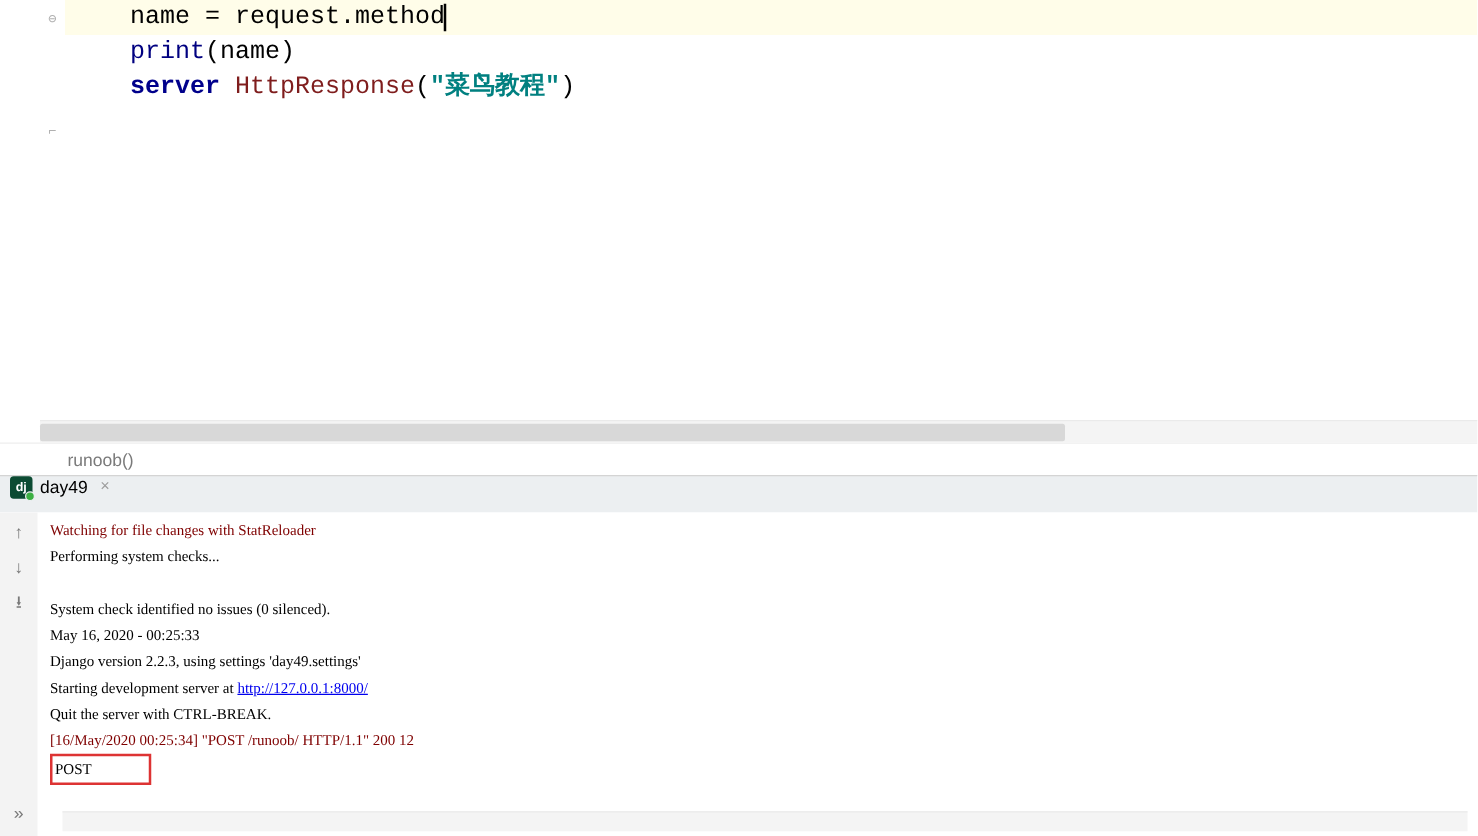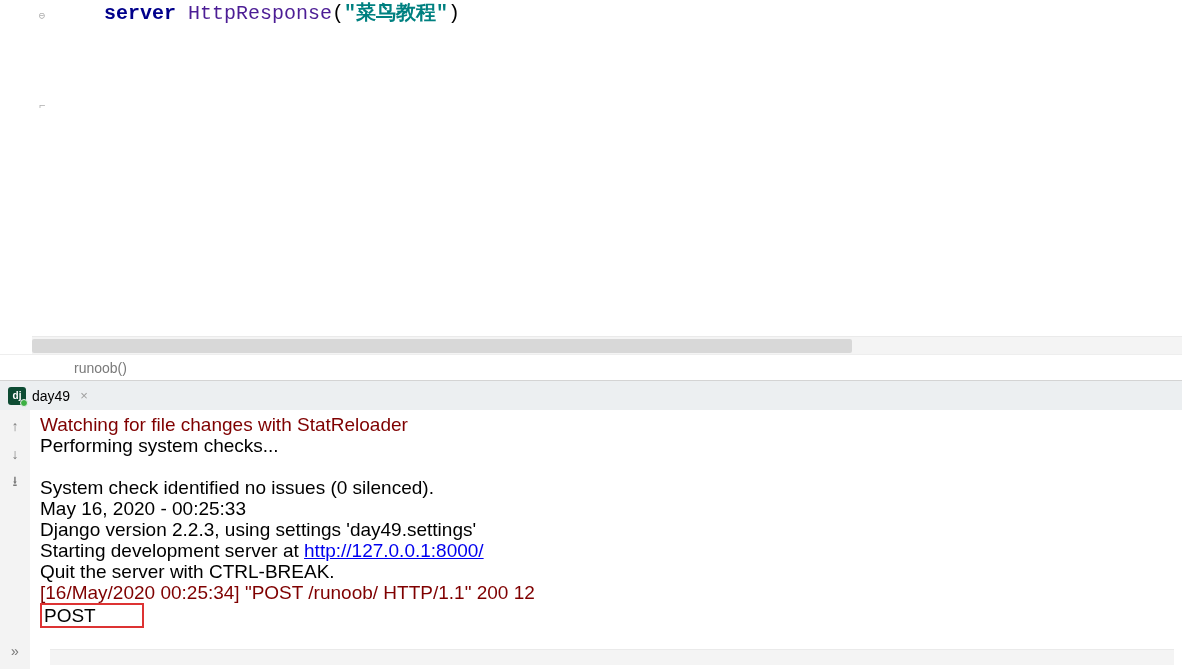--- a/index.html
+++ b/index.html
@@ -56,21 +56,21 @@
   .line-highlight {
     background: #fffde9;
   }
 
   .kw { color: #00008b; font-weight: bold; }
   .fn-name { color: #000000; }
   .param { color: #000000; }
   .id { color: #000000; }
   .builtin { color: #000080; }
   .str { color: #008080; font-weight: bold; }
-  .call { color: #4c1d95; margin-top: 32px; }
+  .call { color: #7f1d1d; margin-top: 32px; }
 
   .squiggle {
     text-decoration-line: underline;
     text-decoration-style: wavy;
     text-decoration-color: #b0b0b0;
   }
 
   .cursor {
     display: inline-block;
     width: 2px;
@@ -95,33 +95,32 @@
     height: 14px;
     width: 820px;
     background: #d8d8d8;
     border-radius: 2px;
   }
 
   
   .breadcrumb {
     height: 26px;
     line-height: 26px;
-    padding-left: 74px;
+    padding-left: 54px;
     font-family: "Segoe UI", Arial, sans-serif;
     font-size: 14px;
     color: #7a7a7a;
     background: #ffffff;
     border-top: 1px solid #eeeeee;
   }
 
   
   .run-tab-row {
     height: 30px;
     display: flex;
-    align-items: center;
     gap: 6px;
     padding-left: 8px;
     border-top: 1px solid #d4d4d4;
     background: #eceff1;
     font-family: "Segoe UI", Arial, sans-serif;
   }
   .dj-icon {
     width: 18px;
     height: 18px;
     background: #0c4b33;
@@ -179,22 +178,22 @@
     font-size: 14px;
     display: flex;
     align-items: center;
     justify-content: center;
     cursor: pointer;
   }
 
   .console-text {
     flex: 1;
     padding: 4px 8px 0 10px;
-    font-family: Liberation Sans, sans-serif;
-    font-size: 19px;
+    font-family: Liberation Serif, serif;
+    font-size: 12px;
     line-height: 21px;
     white-space: pre;
     color: #000;
   }
   .console-text .maroon { color: #7f0000; }
   .console-text a { color: #0000ee; text-decoration: underline; }
 
   .post-box {
     border: 2px solid #d33;
     padding: 0 46px 0 2px;
@@ -210,20 +209,22 @@
 </style>
 </head>
 <body>
 
 <div class="editor-wrap">
   <div class="gutter">
     <div class="fold-icon fold-top">⊖</div>
     <div class="fold-icon fold-bot">⌐</div>
   </div>
   <div class="code-area">
+    <div class="code-line line-highlight"><span>    </span><span class="id">name</span><span> = </span><span class="id">request</span><span>.</span><span class="id">method</span><span class="cursor"></span></div>
+    <div class="code-line"><span>    </span><span class="builtin">print</span><span>(</span><span class="id">name</span><span>)</span></div>
     <div class="code-line"><span>    </span><span class="kw">server</span><span> </span><span class="call">HttpResponse</span><span>(</span><span class="str">"菜鸟教程"</span><span>)</span></div>
   </div>
 </div>
 
 <div class="h-scroll">
   <div class="thumb"></div>
 </div>
 
 <div class="breadcrumb">
   <span>runoob()</span>

